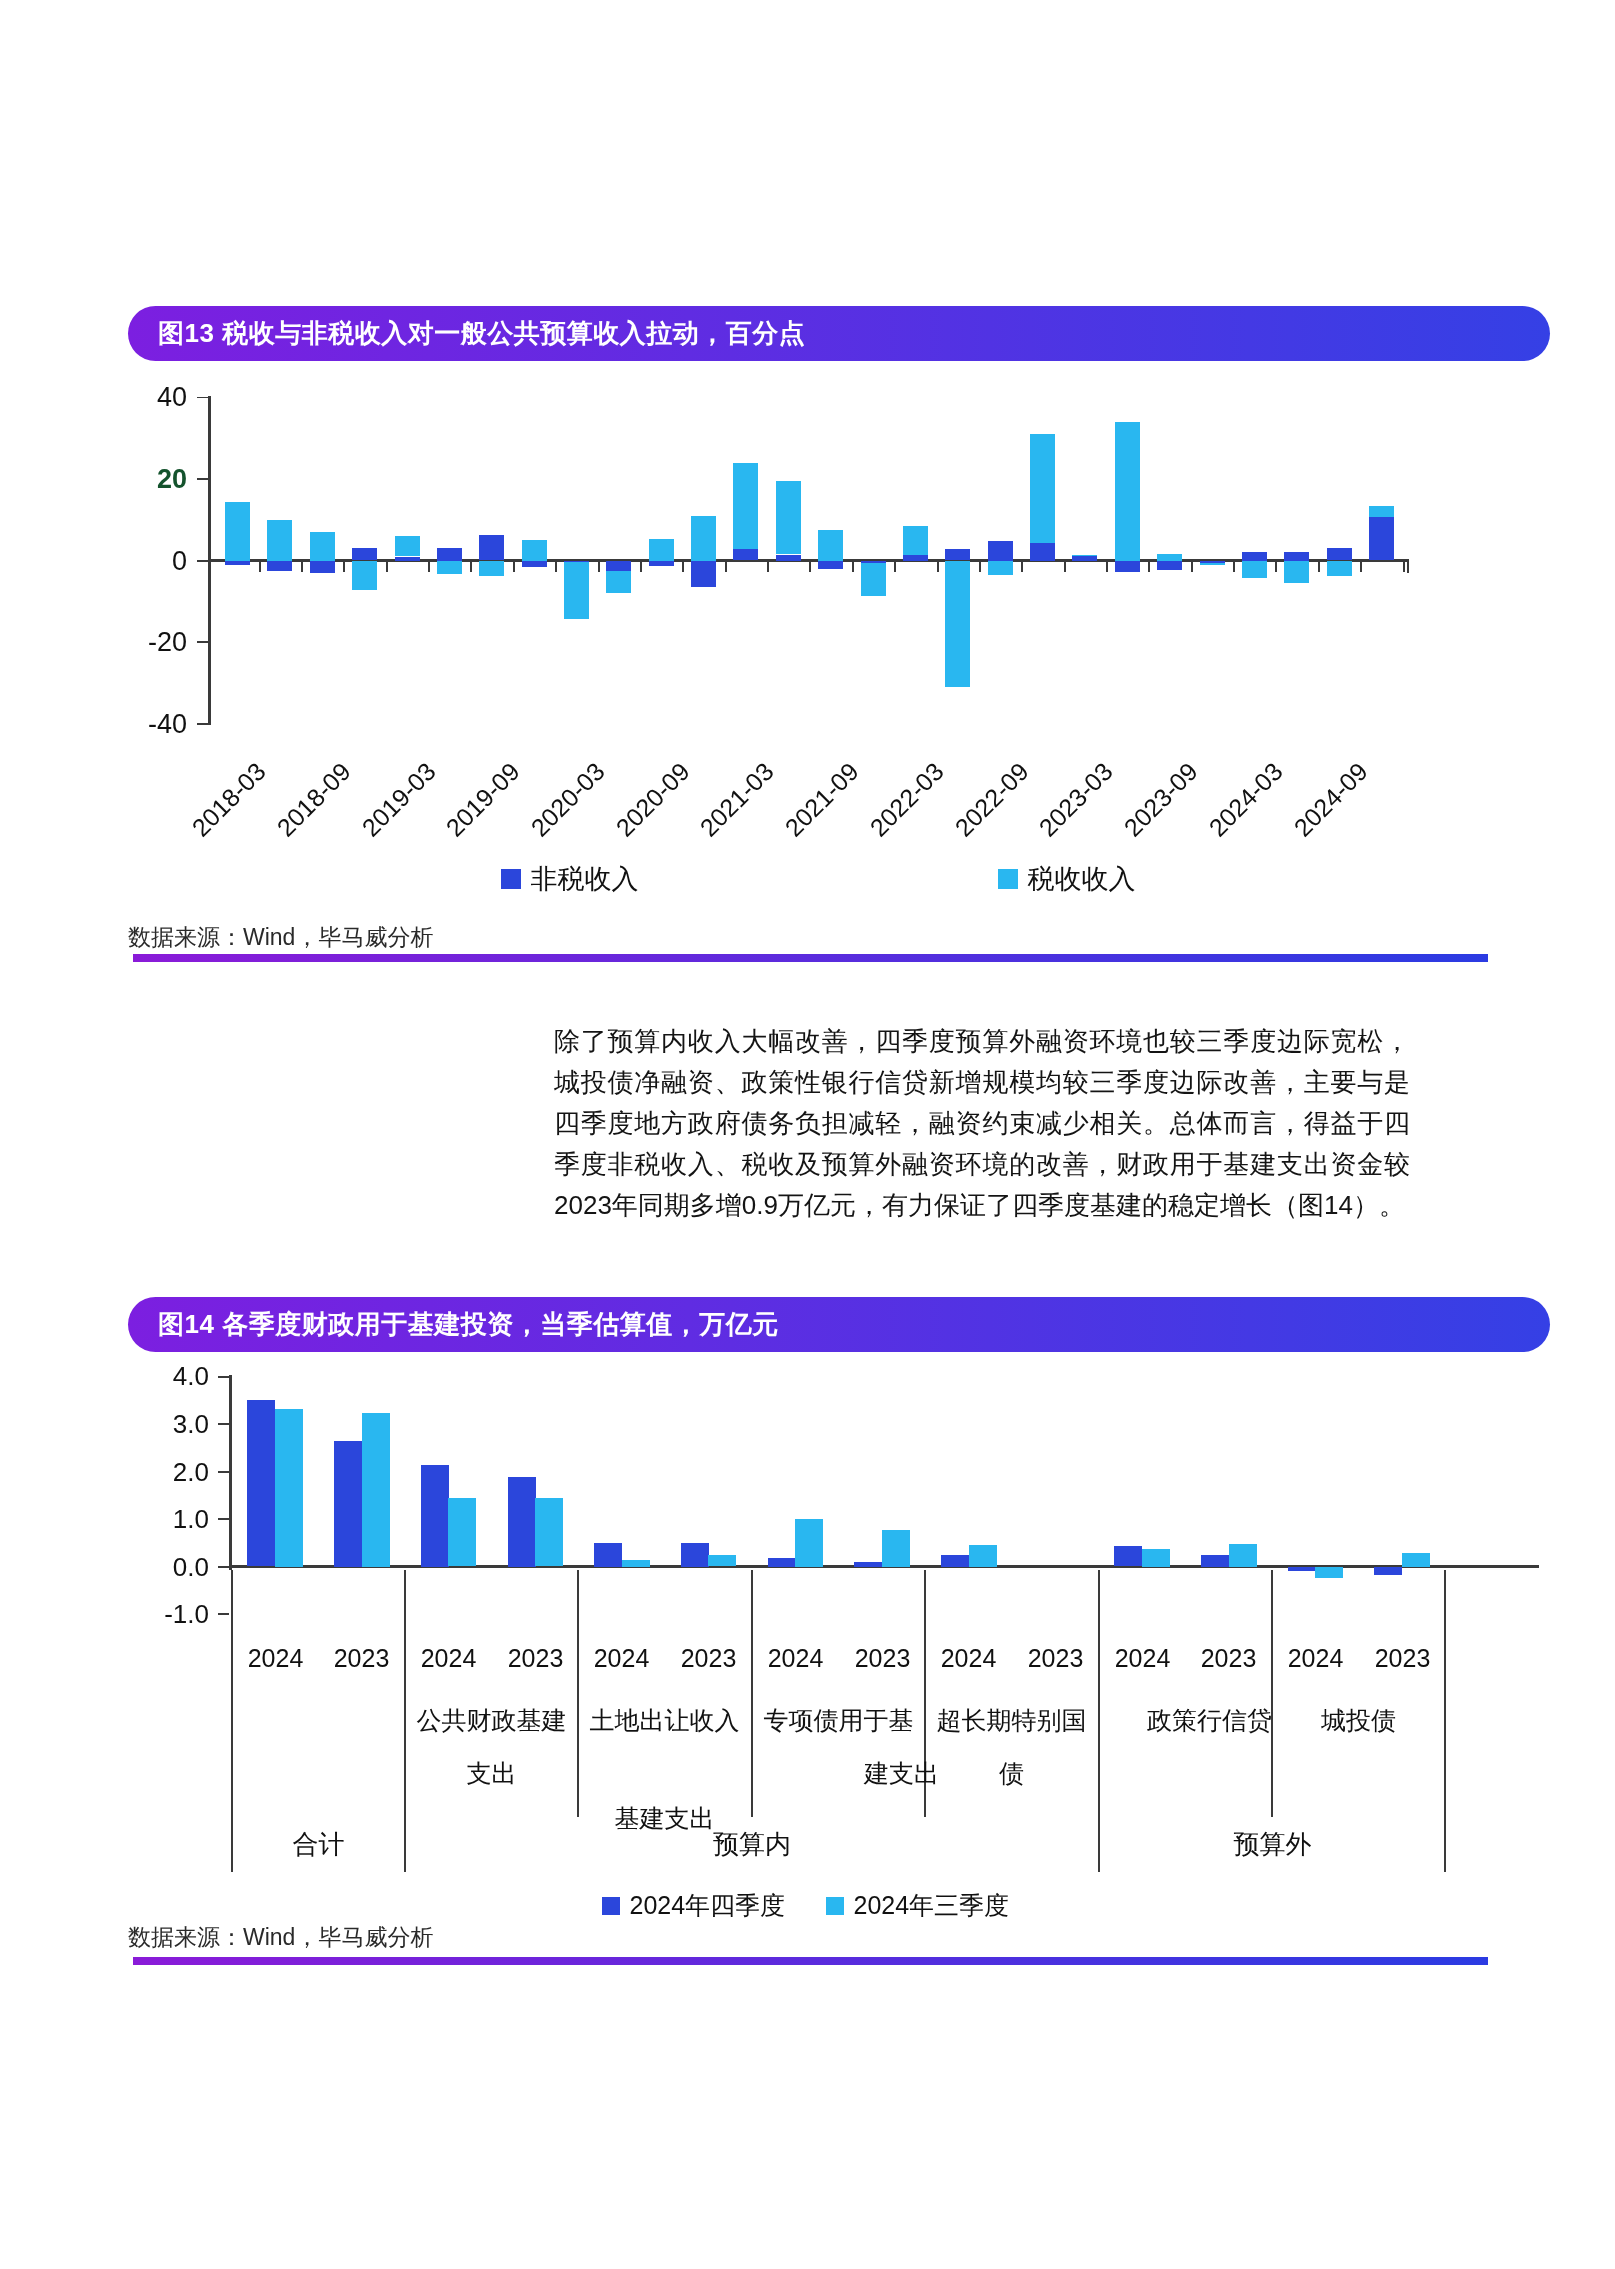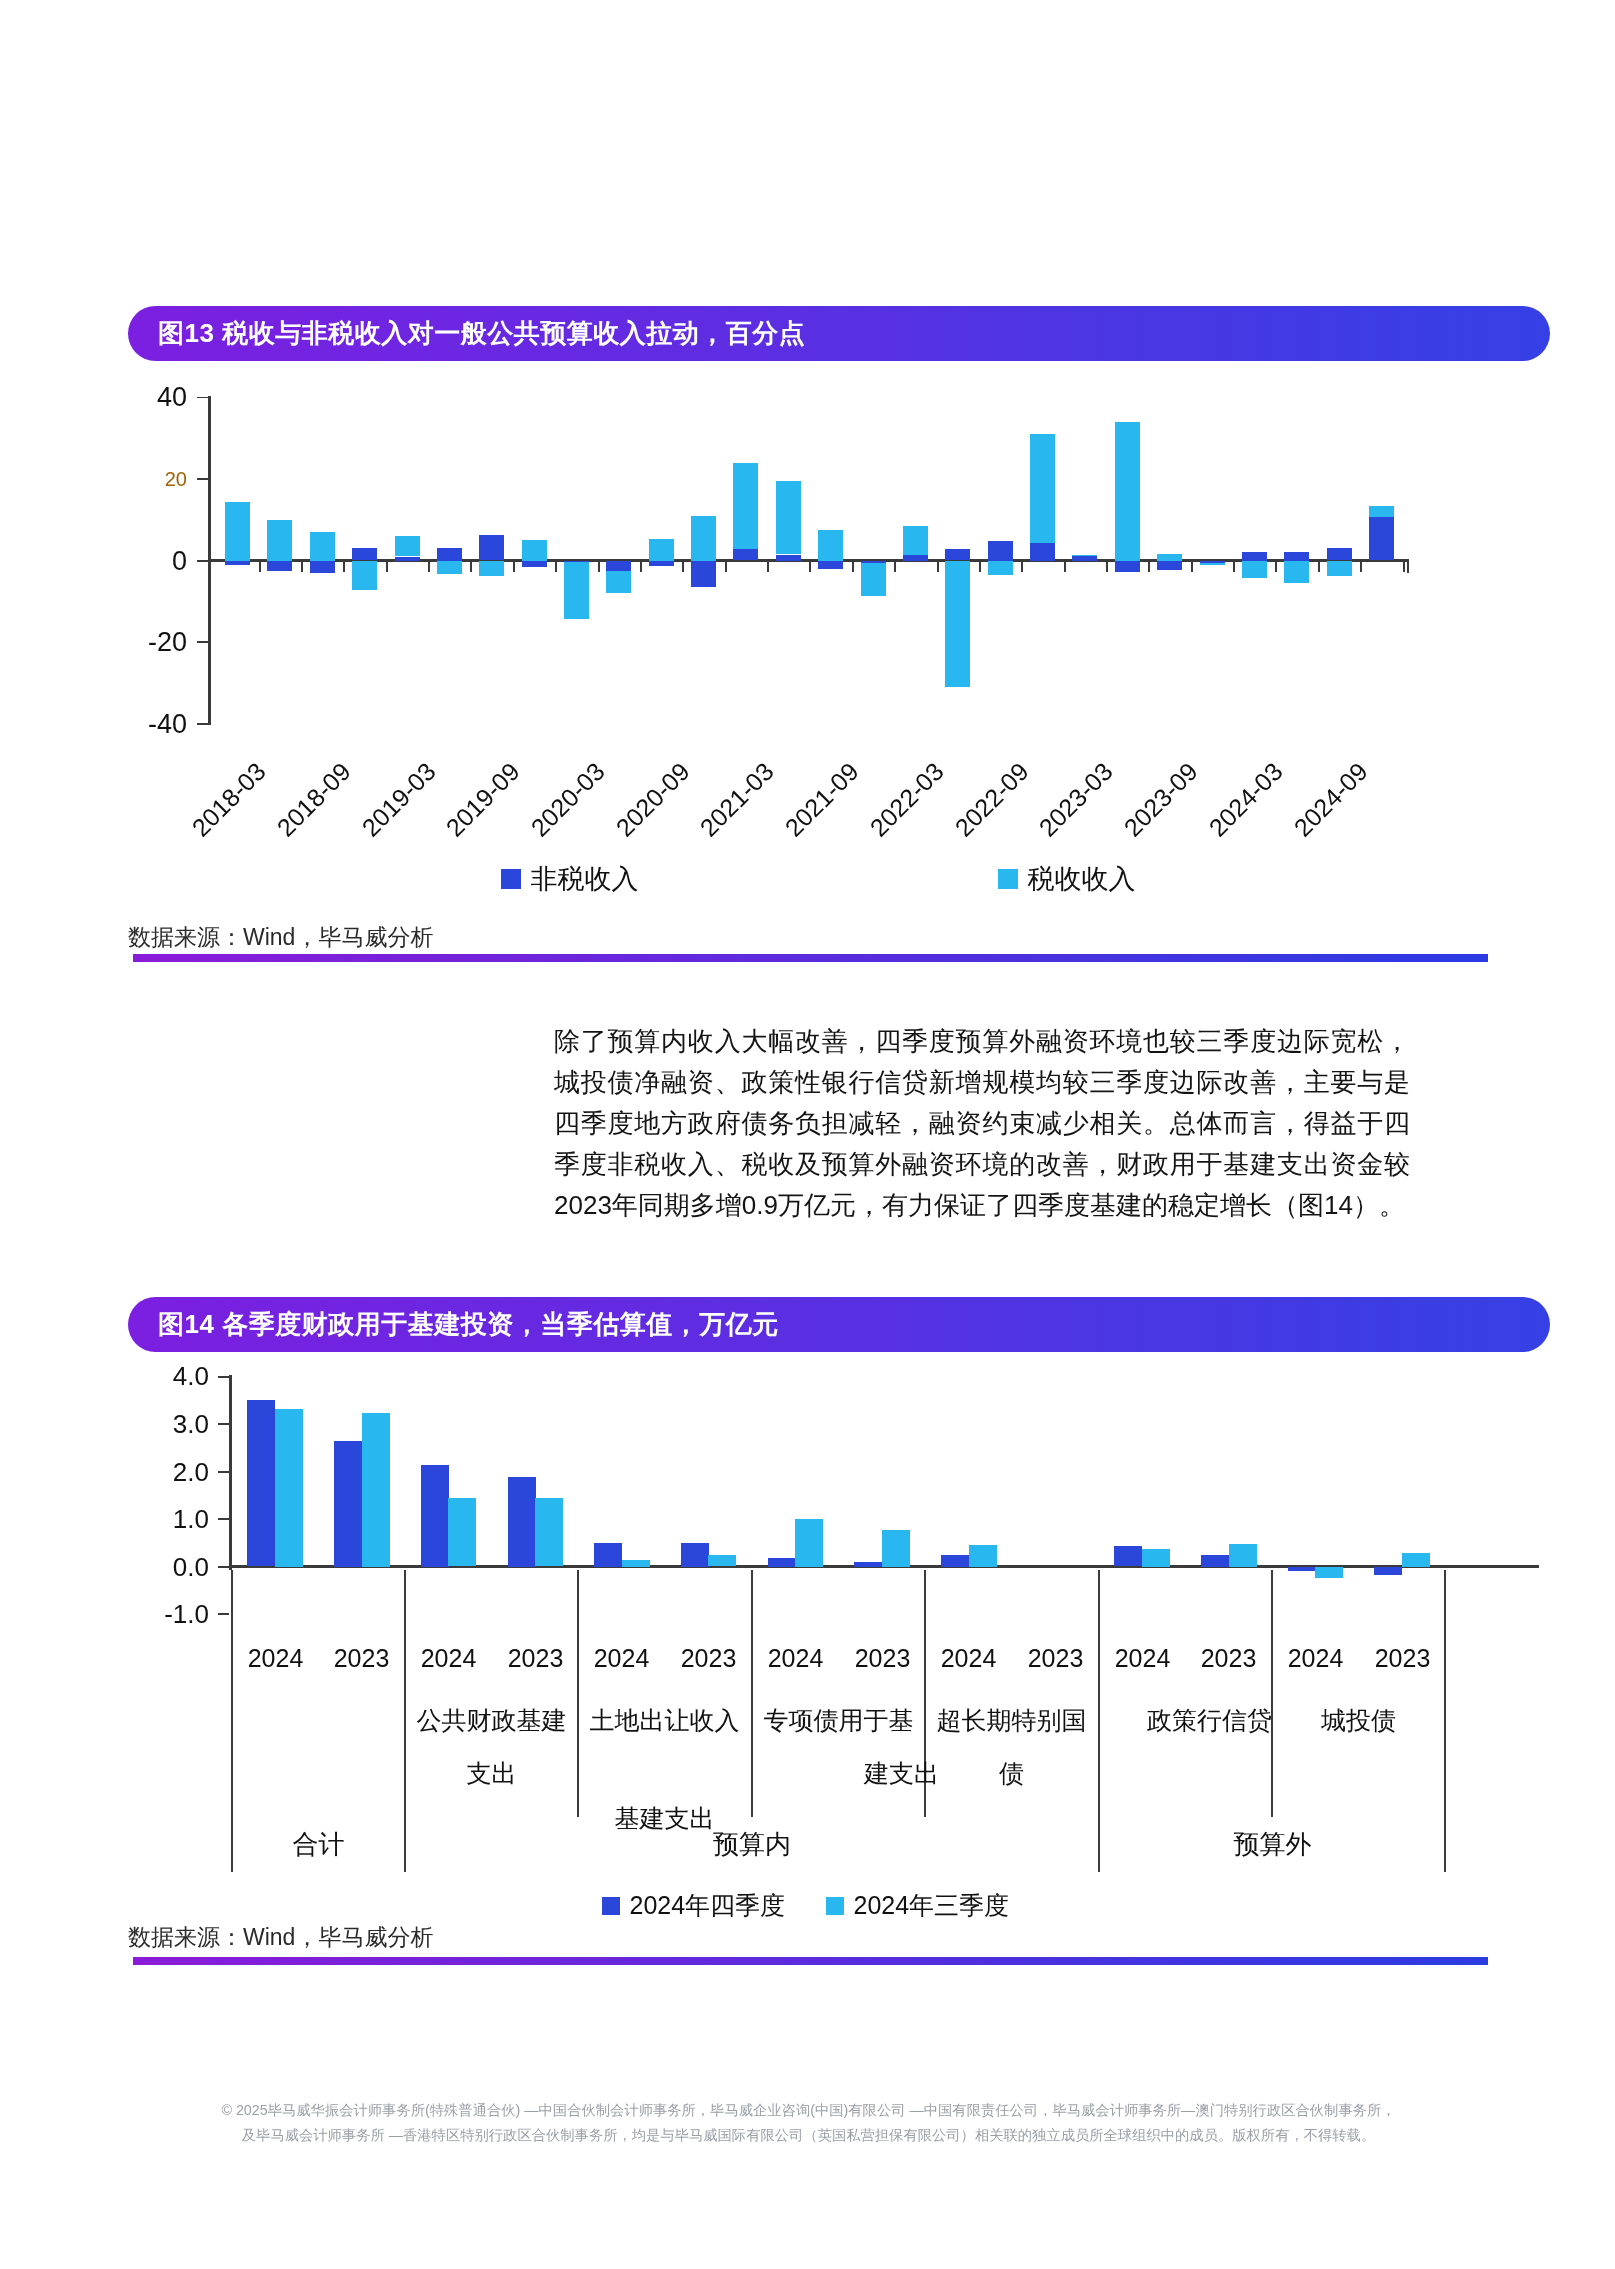--- a/index.html
+++ b/index.html
@@ -45,21 +45,21 @@
 
   <div class="banner" id="banner13">
     <span>图13 税收与非税收入对一般公共预算收入拉动，百分点</span>
   </div>
 
   <div class="plot" id="plot13">
       <div style="position: absolute; left: 80px; top: 16px; width: 2.9px; height: 329px; background: rgb(58, 58, 58);"></div>
       <div style="position: absolute; left: 69px; top: 16.6px; width: 10.5px; height: 1.9px; background: rgb(58, 58, 58);"></div>
       <div style="position: absolute; left: 0px; top: 1.4px; width: 59px; height: 32px; line-height: 32px; text-align: right; font-size: 27px; color: rgb(17, 17, 17);">40</div>
       <div style="position: absolute; left: 69px; top: 98px; width: 10.5px; height: 1.9px; background: rgb(58, 58, 58);"></div>
-      <div style="position: absolute; left: 0px; top: 83px; width: 59px; height: 32px; line-height: 32px; text-align: right; font-size: 20px; color: #a16207;">20</div>
+      <div style="position: absolute; left: 0px; top: 83px; width: 59px; height: 32px; line-height: 32px; text-align: right; font-size: 27px; color: #14532d; font-weight: bold;">20</div>
       <div style="position: absolute; left: 69px; top: 180px; width: 10.5px; height: 1.9px; background: rgb(58, 58, 58);"></div>
       <div style="position: absolute; left: 0px; top: 165px; width: 59px; height: 32px; line-height: 32px; text-align: right; font-size: 27px; color: rgb(17, 17, 17);">0</div>
       <div style="position: absolute; left: 69px; top: 261px; width: 10.5px; height: 1.9px; background: rgb(58, 58, 58);"></div>
       <div style="position: absolute; left: 0px; top: 246px; width: 59px; height: 32px; line-height: 32px; text-align: right; font-size: 27px; color: rgb(17, 17, 17);">-20</div>
       <div style="position: absolute; left: 69px; top: 343px; width: 10.5px; height: 1.9px; background: rgb(58, 58, 58);"></div>
       <div style="position: absolute; left: 0px; top: 328px; width: 59px; height: 32px; line-height: 32px; text-align: right; font-size: 27px; color: rgb(17, 17, 17);">-40</div>
       <div style="position: absolute; left: 83px; top: 179px; width: 1198px; height: 2.9px; background: rgb(58, 58, 58);"></div>
       <div style="position: absolute; left: 131px; top: 182px; width: 1.9px; height: 9.5px; background: rgb(58, 58, 58);"></div>
       <div style="position: absolute; left: 173px; top: 182px; width: 1.9px; height: 9.5px; background: rgb(58, 58, 58);"></div>
       <div style="position: absolute; left: 215px; top: 182px; width: 1.9px; height: 9.5px; background: rgb(58, 58, 58);"></div>
@@ -266,20 +266,16 @@
     <span>2024年四季度</span>
   </div>
   <div class="legend-item legend-sm" style="left:826px;top:1889px;">
     <span class="legend-sq" style="background: rgb(41, 183, 240);"></span>
     <span>2024年三季度</span>
   </div>
 
   <div class="source" id="source14">数据来源：Wind，毕马威分析</div>
   <div class="rule" id="rule14"></div>
 
-  <div id="footer">
-    <div>© 2025毕马威华振会计师事务所(特殊普通合伙) —中国合伙制会计师事务所，毕马威企业咨询(中国)有限公司 —中国有限责任公司，毕马威会计师事务所—澳门特别行政区合伙制事务所，</div>
-    <div>及毕马威会计师事务所 —香港特区特别行政区合伙制事务所，均是与毕马威国际有限公司（英国私营担保有限公司）相关联的独立成员所全球组织中的成员。版权所有，不得转载。</div>
-  </div>
 
 
 </div>
 
 
 </body></html>

